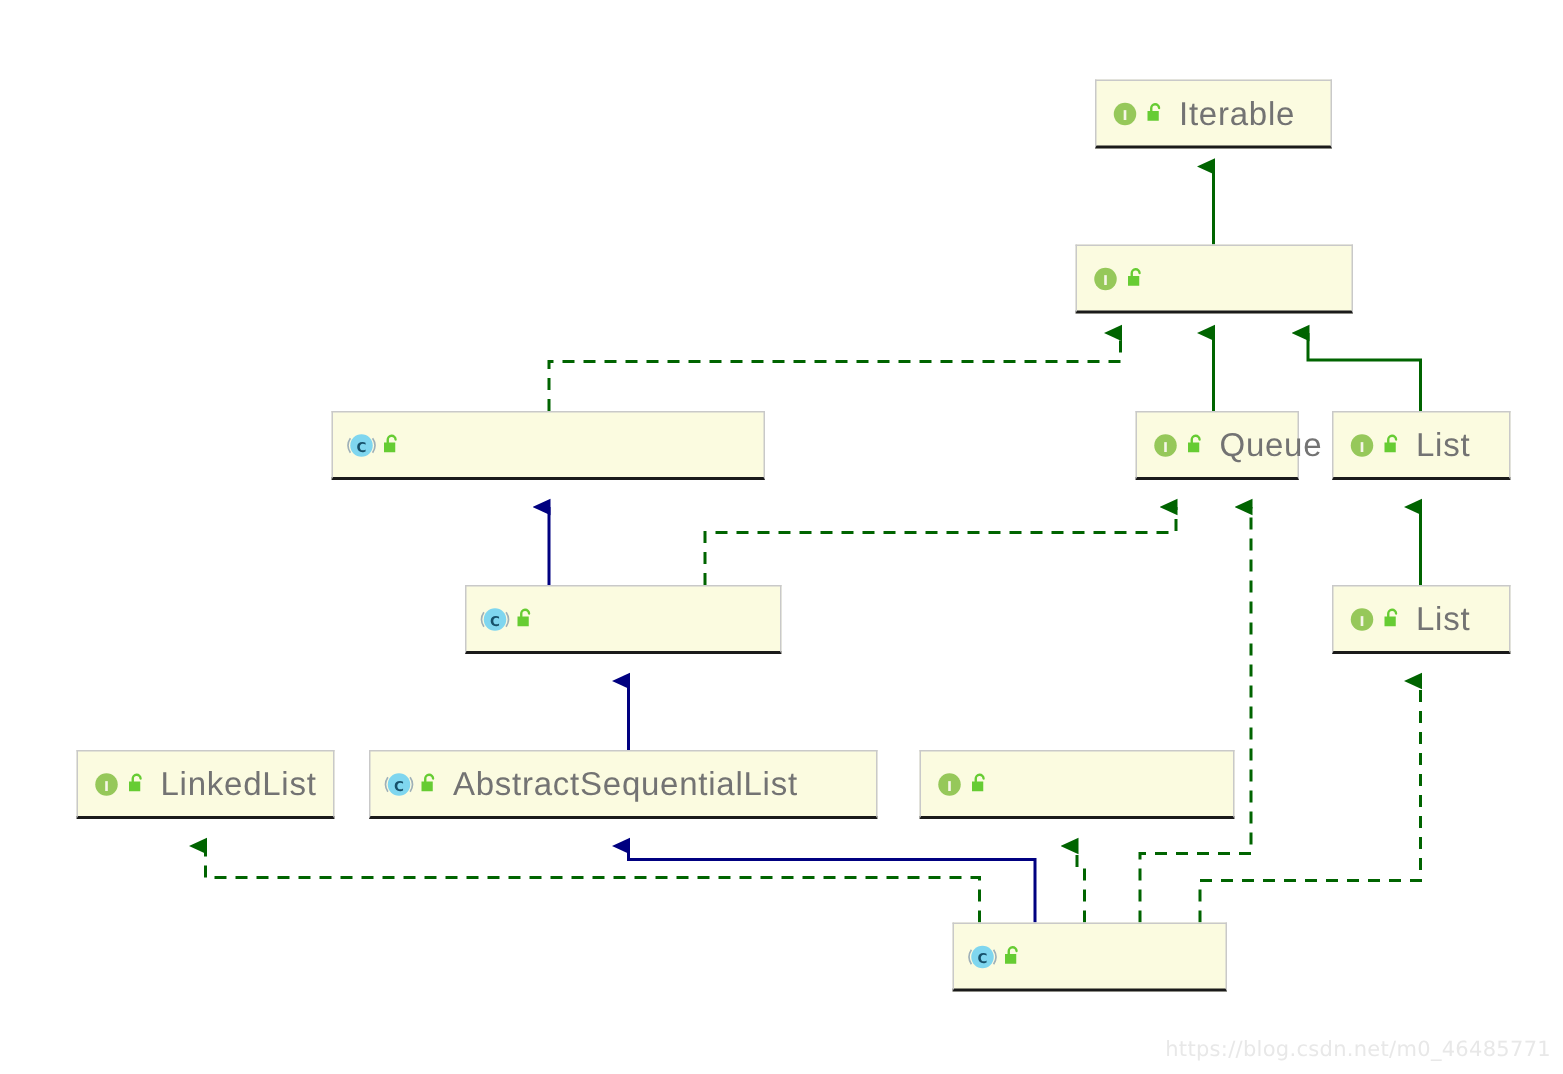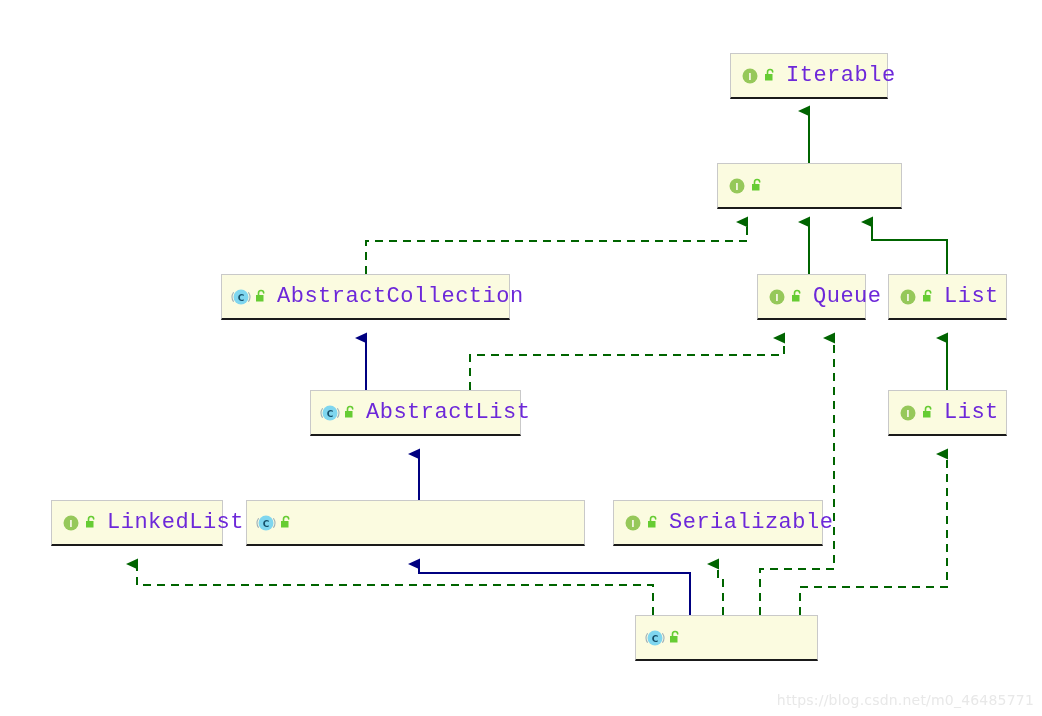--- a/index.html
+++ b/index.html
@@ -36,23 +36,23 @@
     padding-left: 9px;
     white-space: nowrap;
     z-index: 3;
   }
   .node .glyphs {
     display: inline-flex;
     align-items: center;
     flex: 0 0 auto;
   }
   .node .label {
-    font-family: Liberation Mono, monospace;
+    font-family: Liberation Sans, sans-serif;
     font-size: 22px;
-    color: #6d28d9;
+    color: #737373;
     letter-spacing: 0.5px;
     margin-left: 9px;
     line-height: 1;
     text-align: center;
   }
   .ico {
     display: inline-block;
     vertical-align: middle;
   }
   .lock {
@@ -144,21 +144,20 @@
             <circle cx="10" cy="10" r="7.5" fill="#7fd6ef"></circle>
             <text x="10" y="14" text-anchor="middle" font-family="DejaVu Sans, sans-serif" font-size="9" font-weight="bold" fill="#16506a">C</text>
             <path d="M2.6 5.2 A8.6 8.6 0 0 0 2.6 14.8" stroke="#9fb0b8" stroke-width="1.1" fill="none"></path>
             <path d="M17.4 5.2 A8.6 8.6 0 0 1 17.4 14.8" stroke="#9fb0b8" stroke-width="1.1" fill="none"></path>
           </svg>
           <svg width="14" height="16" viewBox="0 0 14 16" class="ico lock">
             <path d="M4.5 6 V4.2 A2.6 2.6 0 0 1 9.7 4.0" stroke="#66cc33" stroke-width="1.6" fill="none" stroke-linecap="round"></path>
             <rect x="2" y="6" width="7.5" height="6.5" fill="#66cc33"></rect>
           </svg>
         </span>
-        <span class="label">AbstractCollection</span>
       </div>
       <div class="node" style="left: 757px; top: 274px; width: 109px; height: 46px;">
         <span class="glyphs">
           <svg width="20" height="20" viewBox="0 0 20 20" class="ico">
             <circle cx="10" cy="10" r="7.5" fill="#96c85a"></circle>
             <text x="10" y="14" text-anchor="middle" font-family="DejaVu Sans, sans-serif" font-size="9" font-weight="bold" fill="#f6f6e8">I</text>
           </svg>
           <svg width="14" height="16" viewBox="0 0 14 16" class="ico lock">
             <path d="M4.5 6 V4.2 A2.6 2.6 0 0 1 9.7 4.0" stroke="#66cc33" stroke-width="1.6" fill="none" stroke-linecap="round"></path>
             <rect x="2" y="6" width="7.5" height="6.5" fill="#66cc33"></rect>
@@ -185,21 +184,20 @@
             <circle cx="10" cy="10" r="7.5" fill="#7fd6ef"></circle>
             <text x="10" y="14" text-anchor="middle" font-family="DejaVu Sans, sans-serif" font-size="9" font-weight="bold" fill="#16506a">C</text>
             <path d="M2.6 5.2 A8.6 8.6 0 0 0 2.6 14.8" stroke="#9fb0b8" stroke-width="1.1" fill="none"></path>
             <path d="M17.4 5.2 A8.6 8.6 0 0 1 17.4 14.8" stroke="#9fb0b8" stroke-width="1.1" fill="none"></path>
           </svg>
           <svg width="14" height="16" viewBox="0 0 14 16" class="ico lock">
             <path d="M4.5 6 V4.2 A2.6 2.6 0 0 1 9.7 4.0" stroke="#66cc33" stroke-width="1.6" fill="none" stroke-linecap="round"></path>
             <rect x="2" y="6" width="7.5" height="6.5" fill="#66cc33"></rect>
           </svg>
         </span>
-        <span class="label">AbstractList</span>
       </div>
       <div class="node" style="left: 888px; top: 390px; width: 119px; height: 46px;">
         <span class="glyphs">
           <svg width="20" height="20" viewBox="0 0 20 20" class="ico">
             <circle cx="10" cy="10" r="7.5" fill="#96c85a"></circle>
             <text x="10" y="14" text-anchor="middle" font-family="DejaVu Sans, sans-serif" font-size="9" font-weight="bold" fill="#f6f6e8">I</text>
           </svg>
           <svg width="14" height="16" viewBox="0 0 14 16" class="ico lock">
             <path d="M4.5 6 V4.2 A2.6 2.6 0 0 1 9.7 4.0" stroke="#66cc33" stroke-width="1.6" fill="none" stroke-linecap="round"></path>
             <rect x="2" y="6" width="7.5" height="6.5" fill="#66cc33"></rect>
@@ -226,33 +224,33 @@
             <circle cx="10" cy="10" r="7.5" fill="#7fd6ef"></circle>
             <text x="10" y="14" text-anchor="middle" font-family="DejaVu Sans, sans-serif" font-size="9" font-weight="bold" fill="#16506a">C</text>
             <path d="M2.6 5.2 A8.6 8.6 0 0 0 2.6 14.8" stroke="#9fb0b8" stroke-width="1.1" fill="none"></path>
             <path d="M17.4 5.2 A8.6 8.6 0 0 1 17.4 14.8" stroke="#9fb0b8" stroke-width="1.1" fill="none"></path>
           </svg>
           <svg width="14" height="16" viewBox="0 0 14 16" class="ico lock">
             <path d="M4.5 6 V4.2 A2.6 2.6 0 0 1 9.7 4.0" stroke="#66cc33" stroke-width="1.6" fill="none" stroke-linecap="round"></path>
             <rect x="2" y="6" width="7.5" height="6.5" fill="#66cc33"></rect>
           </svg>
         </span>
+        <span class="label">AbstractSequentialList</span>
       </div>
       <div class="node" style="left: 613px; top: 500px; width: 210px; height: 46px;">
         <span class="glyphs">
           <svg width="20" height="20" viewBox="0 0 20 20" class="ico">
             <circle cx="10" cy="10" r="7.5" fill="#96c85a"></circle>
             <text x="10" y="14" text-anchor="middle" font-family="DejaVu Sans, sans-serif" font-size="9" font-weight="bold" fill="#f6f6e8">I</text>
           </svg>
           <svg width="14" height="16" viewBox="0 0 14 16" class="ico lock">
             <path d="M4.5 6 V4.2 A2.6 2.6 0 0 1 9.7 4.0" stroke="#66cc33" stroke-width="1.6" fill="none" stroke-linecap="round"></path>
             <rect x="2" y="6" width="7.5" height="6.5" fill="#66cc33"></rect>
           </svg>
         </span>
-        <span class="label">Serializable</span>
       </div>
       <div class="node" style="left: 635px; top: 615px; width: 183px; height: 46px;">
         <span class="glyphs">
           <svg width="20" height="20" viewBox="0 0 20 20" class="ico">
             <circle cx="10" cy="10" r="7.5" fill="#7fd6ef"></circle>
             <text x="10" y="14" text-anchor="middle" font-family="DejaVu Sans, sans-serif" font-size="9" font-weight="bold" fill="#16506a">C</text>
             <path d="M2.6 5.2 A8.6 8.6 0 0 0 2.6 14.8" stroke="#9fb0b8" stroke-width="1.1" fill="none"></path>
             <path d="M17.4 5.2 A8.6 8.6 0 0 1 17.4 14.8" stroke="#9fb0b8" stroke-width="1.1" fill="none"></path>
           </svg>
           <svg width="14" height="16" viewBox="0 0 14 16" class="ico lock">

